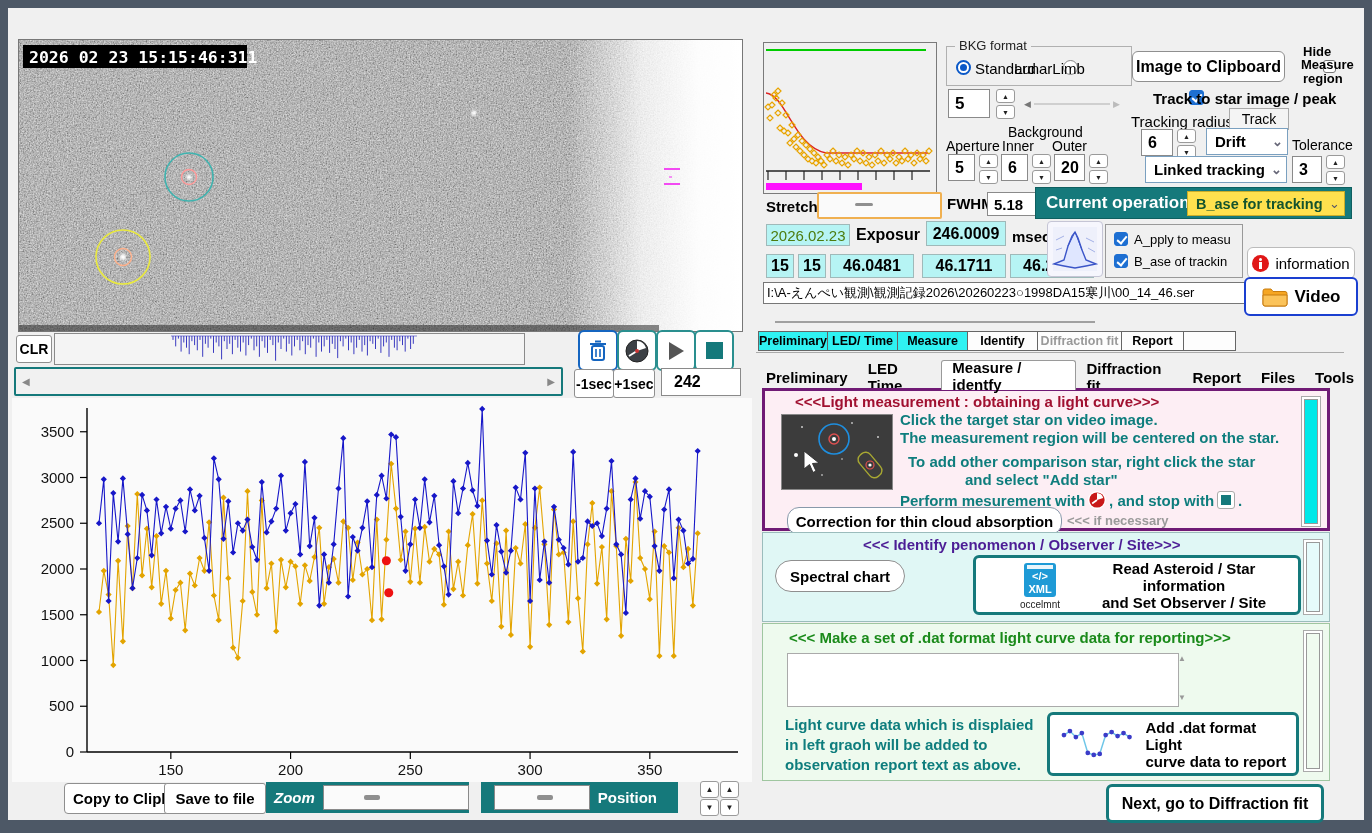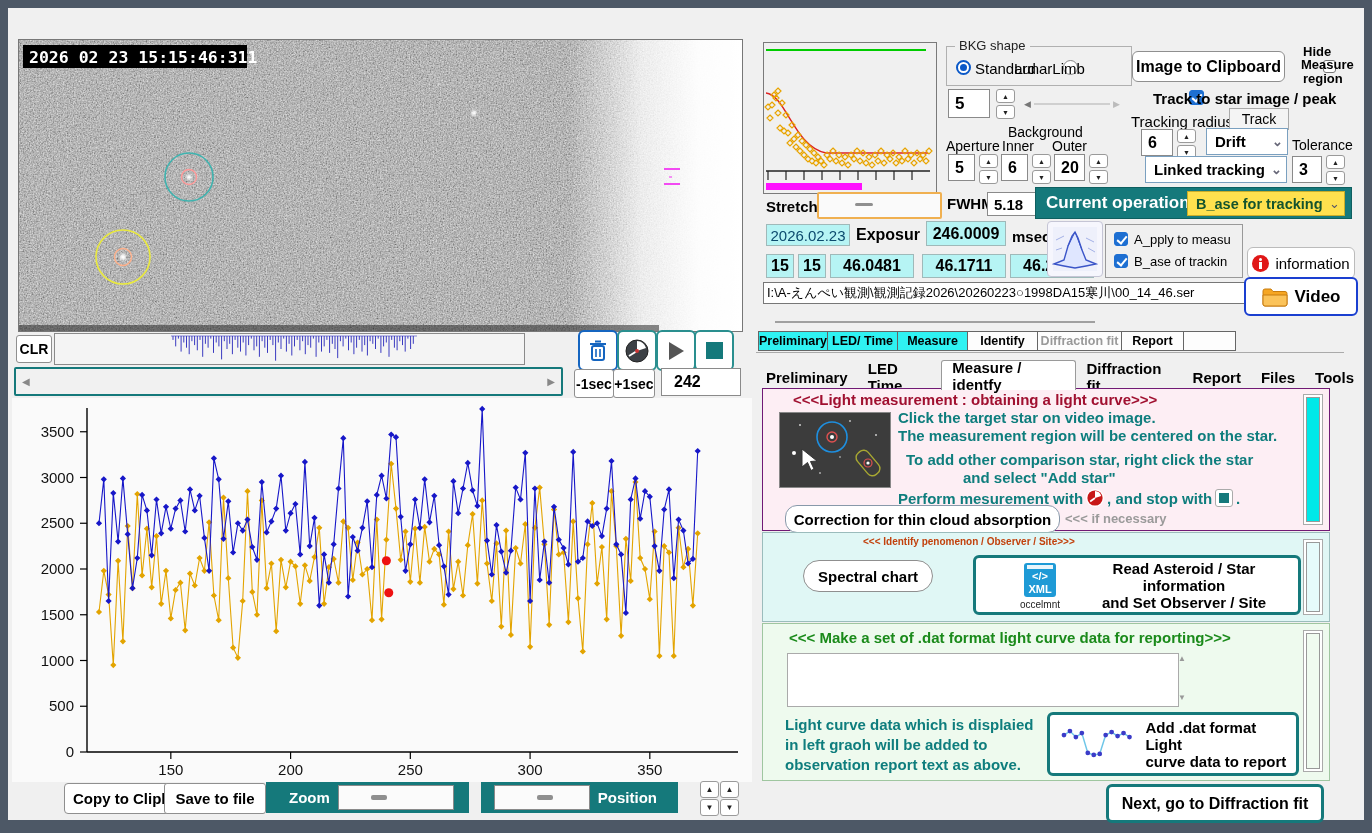--- a/index.html
+++ b/index.html
@@ -266,21 +266,21 @@
         <path d="M87.0 210.9L90.1 214.0L87.0 217.1L83.9 214.0ZM91.8 169.7L94.9 172.8L91.8 175.9L88.7 172.8ZM96.6 193.5L99.7 196.6L96.6 199.7L93.5 196.6ZM101.3 264.0L104.4 267.1L101.3 270.2L98.2 267.1ZM106.1 159.7L109.2 162.8L106.1 165.9L103.0 162.8ZM110.9 240.2L114.0 243.3L110.9 246.4L107.8 243.3ZM115.7 124.9L118.8 128.0L115.7 131.1L112.6 128.0ZM120.5 187.1L123.6 190.2L120.5 193.3L117.4 190.2ZM125.3 92.9L128.4 96.0L125.3 99.1L122.2 96.0ZM130.1 174.3L133.2 177.4L130.1 180.5L127.0 177.4ZM134.9 127.6L138.0 130.7L134.9 133.8L131.8 130.7ZM139.7 186.2L142.8 189.3L139.7 192.4L136.6 189.3ZM144.5 135.0L147.6 138.1L144.5 141.2L141.4 138.1ZM149.2 202.7L152.3 205.8L149.2 208.9L146.1 205.8ZM154.0 169.7L157.1 172.8L154.0 175.9L150.9 172.8ZM158.8 217.3L161.9 220.4L158.8 223.5L155.7 220.4ZM163.6 188.9L166.7 192.0L163.6 195.1L160.5 192.0ZM168.4 181.6L171.5 184.7L168.4 187.8L165.3 184.7ZM173.2 229.2L176.3 232.3L173.2 235.4L170.1 232.3ZM178.0 172.5L181.1 175.6L178.0 178.7L174.9 175.6ZM182.8 184.4L185.9 187.5L182.8 190.6L179.7 187.5ZM187.6 156.9L190.7 160.0L187.6 163.1L184.5 160.0ZM192.4 169.7L195.5 172.8L192.4 175.9L189.3 172.8ZM197.1 121.2L200.2 124.3L197.1 127.4L194.0 124.3ZM201.9 194.4L205.0 197.5L201.9 200.6L198.8 197.5ZM206.7 219.1L209.8 222.2L206.7 225.3L203.6 222.2ZM211.5 96.5L214.6 99.6L211.5 102.7L208.4 99.6ZM216.3 177.1L219.4 180.2L216.3 183.3L213.2 180.2ZM221.1 246.6L224.2 249.7L221.1 252.8L218.0 249.7ZM225.9 256.7L229.0 259.8L225.9 262.9L222.8 259.8ZM230.7 199.9L233.8 203.0L230.7 206.1L227.6 203.0ZM235.5 90.1L238.6 93.2L235.5 96.3L232.4 93.2ZM240.3 190.8L243.4 193.9L240.3 197.0L237.2 193.9ZM245.0 213.7L248.1 216.8L245.0 219.8L241.9 216.8ZM249.8 99.3L252.9 102.4L249.8 105.5L246.7 102.4ZM254.6 187.1L257.7 190.2L254.6 193.3L251.5 190.2ZM259.4 162.4L262.5 165.5L259.4 168.6L256.3 165.5ZM264.2 230.1L267.3 233.2L264.2 236.3L261.1 233.2ZM269.0 158.8L272.1 161.8L269.0 164.9L265.9 161.8ZM273.8 186.2L276.9 189.3L273.8 192.4L270.7 189.3ZM278.6 160.6L281.7 163.7L278.6 166.8L275.5 163.7ZM283.4 165.2L286.5 168.3L283.4 171.4L280.3 168.3ZM288.2 202.7L291.3 205.8L288.2 208.9L285.1 205.8ZM292.9 164.2L296.0 167.3L292.9 170.4L289.8 167.3ZM297.7 179.8L300.8 182.9L297.7 186.0L294.6 182.9ZM302.5 156.0L305.6 159.1L302.5 162.2L299.4 159.1ZM307.3 126.7L310.4 129.8L307.3 132.9L304.2 129.8ZM312.1 202.7L315.2 205.8L312.1 208.9L309.0 205.8ZM316.9 166.1L320.0 169.2L316.9 172.3L313.8 169.2ZM321.7 157.8L324.8 160.9L321.7 164.0L318.6 160.9ZM326.5 181.6L329.6 184.7L326.5 187.8L323.4 184.7ZM331.3 120.3L334.4 123.4L331.3 126.5L328.2 123.4ZM336.1 126.7L339.2 129.8L336.1 132.9L333.0 129.8ZM340.8 178.9L343.9 182.0L340.8 185.1L337.7 182.0ZM345.6 141.4L348.7 144.5L345.6 147.6L342.5 144.5ZM350.4 173.4L353.5 176.5L350.4 179.6L347.3 176.5ZM355.2 167.9L358.3 171.0L355.2 174.1L352.1 171.0ZM360.0 219.1L363.1 222.2L360.0 225.3L356.9 222.2ZM364.8 118.5L367.9 121.6L364.8 124.7L361.7 121.6ZM369.6 218.2L372.7 221.3L369.6 224.4L366.5 221.3ZM374.4 138.6L377.5 141.7L374.4 144.8L371.3 141.7ZM379.2 62.7L382.3 65.8L379.2 68.9L376.1 65.8ZM384.0 107.5L387.1 110.6L384.0 113.7L380.9 110.6ZM388.7 158.8L391.8 161.8L388.7 164.9L385.6 161.8ZM393.5 130.4L396.6 133.5L393.5 136.6L390.4 133.5ZM398.3 180.7L401.4 183.8L398.3 186.9L395.2 183.8ZM403.1 127.6L406.2 130.7L403.1 133.8L400.0 130.7ZM407.9 181.6L411.0 184.7L407.9 187.8L404.8 184.7ZM412.7 125.8L415.8 128.9L412.7 132.0L409.6 128.9ZM417.5 160.6L420.6 163.7L417.5 166.8L414.4 163.7ZM422.3 147.8L425.4 150.9L422.3 154.0L419.2 150.9ZM427.1 153.3L430.2 156.4L427.1 159.5L424.0 156.4ZM431.9 203.6L435.0 206.7L431.9 209.8L428.8 206.7ZM436.6 130.4L439.7 133.5L436.6 136.6L433.5 133.5ZM441.4 188.0L444.5 191.1L441.4 194.2L438.3 191.1ZM446.2 160.6L449.3 163.7L446.2 166.8L443.1 163.7ZM451.0 194.4L454.1 197.5L451.0 200.6L447.9 197.5ZM455.8 144.1L458.9 147.2L455.8 150.3L452.7 147.2ZM460.6 113.0L463.7 116.1L460.6 119.2L457.5 116.1ZM465.4 182.5L468.5 185.6L465.4 188.7L462.3 185.6ZM470.2 99.3L473.3 102.4L470.2 105.5L467.1 102.4ZM475.0 162.4L478.1 165.5L475.0 168.6L471.9 165.5ZM479.8 199.9L482.9 203.0L479.8 206.1L476.7 203.0ZM484.5 142.3L487.6 145.4L484.5 148.5L481.4 145.4ZM489.3 225.5L492.4 228.6L489.3 231.7L486.2 228.6ZM494.1 129.5L497.2 132.6L494.1 135.7L491.0 132.6ZM498.9 233.8L502.0 236.9L498.9 240.0L495.8 236.9ZM503.7 146.9L506.8 150.0L503.7 153.1L500.6 150.0ZM508.5 162.4L511.6 165.5L508.5 168.6L505.4 165.5ZM513.3 123.1L516.4 126.2L513.3 129.3L510.2 126.2ZM518.1 245.7L521.2 248.8L518.1 251.9L515.0 248.8ZM522.9 126.7L526.0 129.8L522.9 132.9L519.8 129.8ZM527.7 86.5L530.8 89.6L527.7 92.7L524.6 89.6ZM532.4 143.2L535.5 146.3L532.4 149.4L529.3 146.3ZM537.2 223.7L540.3 226.8L537.2 229.9L534.1 226.8ZM542.0 108.4L545.1 111.5L542.0 114.6L538.9 111.5ZM546.8 153.3L549.9 156.4L546.8 159.5L543.7 156.4ZM551.6 151.4L554.7 154.5L551.6 157.6L548.5 154.5ZM556.4 221.0L559.5 224.1L556.4 227.2L553.3 224.1ZM561.2 120.3L564.3 123.4L561.2 126.5L558.1 123.4ZM566.0 197.2L569.1 200.3L566.0 203.4L562.9 200.3ZM570.8 250.3L573.9 253.4L570.8 256.5L567.7 253.4ZM575.6 143.2L578.7 146.3L575.6 149.4L572.5 146.3ZM580.3 102.0L583.4 105.1L580.3 108.2L577.2 105.1ZM585.1 182.5L588.2 185.6L585.1 188.7L582.0 185.6ZM589.9 145.9L593.0 149.0L589.9 152.1L586.8 149.0ZM594.7 218.2L597.8 221.3L594.7 224.4L591.6 221.3ZM599.5 90.1L602.6 93.2L599.5 96.3L596.4 93.2ZM604.3 145.0L607.4 148.1L604.3 151.2L601.2 148.1ZM609.1 234.7L612.2 237.8L609.1 240.9L606.0 237.8ZM613.9 137.7L617.0 140.8L613.9 143.9L610.8 140.8ZM618.7 179.8L621.8 182.9L618.7 186.0L615.6 182.9ZM623.5 81.0L626.6 84.1L623.5 87.2L620.4 84.1ZM628.2 156.9L631.3 160.0L628.2 163.1L625.1 160.0ZM633.0 167.9L636.1 171.0L633.0 174.1L629.9 171.0ZM637.8 198.1L640.9 201.2L637.8 204.3L634.7 201.2ZM642.6 130.4L645.7 133.5L642.6 136.6L639.5 133.5ZM647.4 254.8L650.5 257.9L647.4 261.0L644.3 257.9ZM652.2 145.0L655.3 148.1L652.2 151.2L649.1 148.1ZM657.0 151.4L660.1 154.5L657.0 157.6L653.9 154.5ZM661.8 254.8L664.9 257.9L661.8 261.0L658.7 257.9ZM666.6 126.7L669.7 129.8L666.6 132.9L663.5 129.8ZM671.4 166.1L674.5 169.2L671.4 172.3L668.3 169.2ZM676.1 147.8L679.2 150.9L676.1 154.0L673.0 150.9ZM680.9 204.5L684.0 207.6L680.9 210.7L677.8 207.6ZM685.7 132.2L688.8 135.3L685.7 138.4L682.6 135.3Z" fill="#e3a400"></path>
         <polyline points="87.0,125.3 91.8,81.3 96.6,203.0 101.3,95.1 106.1,143.6 110.9,80.4 115.7,136.2 120.5,190.2 125.3,160.0 130.1,96.9 134.9,112.4 139.7,157.3 144.5,101.5 149.2,135.3 154.0,108.8 158.8,130.7 163.6,110.6 168.4,102.4 173.2,133.5 178.0,91.4 182.8,112.4 187.6,97.8 192.4,139.9 197.1,172.8 201.9,60.3 206.7,81.3 211.5,140.8 216.3,103.3 221.1,154.5 225.9,125.3 230.7,132.6 235.5,121.6 240.3,149.0 245.0,161.8 249.8,84.1 254.6,134.4 259.4,123.4 264.2,110.6 269.0,77.7 273.8,132.6 278.6,115.2 283.4,106.0 288.2,156.4 292.9,63.9 297.7,148.1 302.5,119.8 307.3,207.6 312.1,156.4 316.9,184.7 321.7,146.3 326.5,90.5 331.3,40.2 336.1,198.5 340.8,139.0 345.6,152.7 350.4,129.8 355.2,103.3 360.0,169.2 364.8,96.9 369.6,77.7 374.4,100.5 379.2,36.5 384.0,39.2 388.7,118.8 393.5,172.8 398.3,146.3 403.1,101.5 407.9,129.8 412.7,81.3 417.5,124.3 422.3,97.8 427.1,147.2 431.9,168.3 436.6,196.6 441.4,83.2 446.2,115.2 451.0,90.5 455.8,64.9 460.6,92.3 465.4,107.9 470.2,10.9 475.0,142.6 479.8,176.5 484.5,127.1 489.3,153.6 494.1,174.7 498.9,152.7 503.7,89.6 508.5,101.5 513.3,54.8 518.1,203.0 522.9,90.5 527.7,182.0 532.4,143.6 537.2,184.7 542.0,108.8 546.8,141.7 551.6,150.0 556.4,166.4 561.2,53.9 566.0,163.7 570.8,160.0 575.6,123.4 580.3,128.0 585.1,125.3 589.9,138.1 594.7,110.6 599.5,63.0 604.3,146.3 609.1,156.4 613.9,214.9 618.7,101.5 623.5,80.4 628.2,120.7 633.0,93.2 637.8,98.7 642.6,148.1 647.4,172.8 652.2,111.5 657.0,91.4 661.8,180.2 666.6,121.6 671.4,132.6 676.1,165.5 680.9,160.9 685.7,53.0 " fill="none" stroke="#1717c8" stroke-width="1.1"></polyline>
         <path d="M87.0 122.2L90.1 125.3L87.0 128.3L83.9 125.3ZM91.8 78.2L94.9 81.3L91.8 84.4L88.7 81.3ZM96.6 199.9L99.7 203.0L96.6 206.1L93.5 203.0ZM101.3 92.0L104.4 95.1L101.3 98.2L98.2 95.1ZM106.1 140.5L109.2 143.6L106.1 146.7L103.0 143.6ZM110.9 77.3L114.0 80.4L110.9 83.5L107.8 80.4ZM115.7 133.1L118.8 136.2L115.7 139.3L112.6 136.2ZM120.5 187.1L123.6 190.2L120.5 193.3L117.4 190.2ZM125.3 156.9L128.4 160.0L125.3 163.1L122.2 160.0ZM130.1 93.8L133.2 96.9L130.1 100.0L127.0 96.9ZM134.9 109.3L138.0 112.4L134.9 115.5L131.8 112.4ZM139.7 154.2L142.8 157.3L139.7 160.4L136.6 157.3ZM144.5 98.4L147.6 101.5L144.5 104.6L141.4 101.5ZM149.2 132.2L152.3 135.3L149.2 138.4L146.1 135.3ZM154.0 105.7L157.1 108.8L154.0 111.9L150.9 108.8ZM158.8 127.6L161.9 130.7L158.8 133.8L155.7 130.7ZM163.6 107.5L166.7 110.6L163.6 113.7L160.5 110.6ZM168.4 99.3L171.5 102.4L168.4 105.5L165.3 102.4ZM173.2 130.4L176.3 133.5L173.2 136.6L170.1 133.5ZM178.0 88.3L181.1 91.4L178.0 94.5L174.9 91.4ZM182.8 109.3L185.9 112.4L182.8 115.5L179.7 112.4ZM187.6 94.7L190.7 97.8L187.6 100.9L184.5 97.8ZM192.4 136.8L195.5 139.9L192.4 143.0L189.3 139.9ZM197.1 169.7L200.2 172.8L197.1 175.9L194.0 172.8ZM201.9 57.2L205.0 60.3L201.9 63.4L198.8 60.3ZM206.7 78.2L209.8 81.3L206.7 84.4L203.6 81.3ZM211.5 137.7L214.6 140.8L211.5 143.9L208.4 140.8ZM216.3 100.2L219.4 103.3L216.3 106.4L213.2 103.3ZM221.1 151.4L224.2 154.5L221.1 157.6L218.0 154.5ZM225.9 122.2L229.0 125.3L225.9 128.3L222.8 125.3ZM230.7 129.5L233.8 132.6L230.7 135.7L227.6 132.6ZM235.5 118.5L238.6 121.6L235.5 124.7L232.4 121.6ZM240.3 145.9L243.4 149.0L240.3 152.1L237.2 149.0ZM245.0 158.8L248.1 161.8L245.0 164.9L241.9 161.8ZM249.8 81.0L252.9 84.1L249.8 87.2L246.7 84.1ZM254.6 131.3L257.7 134.4L254.6 137.5L251.5 134.4ZM259.4 120.3L262.5 123.4L259.4 126.5L256.3 123.4ZM264.2 107.5L267.3 110.6L264.2 113.7L261.1 110.6ZM269.0 74.6L272.1 77.7L269.0 80.8L265.9 77.7ZM273.8 129.5L276.9 132.6L273.8 135.7L270.7 132.6ZM278.6 112.1L281.7 115.2L278.6 118.3L275.5 115.2ZM283.4 102.9L286.5 106.0L283.4 109.1L280.3 106.0ZM288.2 153.3L291.3 156.4L288.2 159.5L285.1 156.4ZM292.9 60.8L296.0 63.9L292.9 67.0L289.8 63.9ZM297.7 145.0L300.8 148.1L297.7 151.2L294.6 148.1ZM302.5 116.7L305.6 119.8L302.5 122.9L299.4 119.8ZM307.3 204.5L310.4 207.6L307.3 210.7L304.2 207.6ZM312.1 153.3L315.2 156.4L312.1 159.5L309.0 156.4ZM316.9 181.6L320.0 184.7L316.9 187.8L313.8 184.7ZM321.7 143.2L324.8 146.3L321.7 149.4L318.6 146.3ZM326.5 87.4L329.6 90.5L326.5 93.6L323.4 90.5ZM331.3 37.1L334.4 40.2L331.3 43.3L328.2 40.2ZM336.1 195.4L339.2 198.5L336.1 201.6L333.0 198.5ZM340.8 135.9L343.9 139.0L340.8 142.1L337.7 139.0ZM345.6 149.6L348.7 152.7L345.6 155.8L342.5 152.7ZM350.4 126.7L353.5 129.8L350.4 132.9L347.3 129.8ZM355.2 100.2L358.3 103.3L355.2 106.4L352.1 103.3ZM360.0 166.1L363.1 169.2L360.0 172.3L356.9 169.2ZM364.8 93.8L367.9 96.9L364.8 100.0L361.7 96.9ZM369.6 74.6L372.7 77.7L369.6 80.8L366.5 77.7ZM374.4 97.4L377.5 100.5L374.4 103.6L371.3 100.5ZM379.2 33.4L382.3 36.5L379.2 39.6L376.1 36.5ZM384.0 36.1L387.1 39.2L384.0 42.3L380.9 39.2ZM388.7 115.7L391.8 118.8L388.7 121.9L385.6 118.8ZM393.5 169.7L396.6 172.8L393.5 175.9L390.4 172.8ZM398.3 143.2L401.4 146.3L398.3 149.4L395.2 146.3ZM403.1 98.4L406.2 101.5L403.1 104.6L400.0 101.5ZM407.9 126.7L411.0 129.8L407.9 132.9L404.8 129.8ZM412.7 78.2L415.8 81.3L412.7 84.4L409.6 81.3ZM417.5 121.2L420.6 124.3L417.5 127.4L414.4 124.3ZM422.3 94.7L425.4 97.8L422.3 100.9L419.2 97.8ZM427.1 144.1L430.2 147.2L427.1 150.3L424.0 147.2ZM431.9 165.2L435.0 168.3L431.9 171.4L428.8 168.3ZM436.6 193.5L439.7 196.6L436.6 199.7L433.5 196.6ZM441.4 80.1L444.5 83.2L441.4 86.3L438.3 83.2ZM446.2 112.1L449.3 115.2L446.2 118.3L443.1 115.2ZM451.0 87.4L454.1 90.5L451.0 93.6L447.9 90.5ZM455.8 61.8L458.9 64.9L455.8 68.0L452.7 64.9ZM460.6 89.2L463.7 92.3L460.6 95.4L457.5 92.3ZM465.4 104.8L468.5 107.9L465.4 111.0L462.3 107.9ZM470.2 7.8L473.3 10.9L470.2 14.0L467.1 10.9ZM475.0 139.5L478.1 142.6L475.0 145.7L471.9 142.6ZM479.8 173.4L482.9 176.5L479.8 179.6L476.7 176.5ZM484.5 124.0L487.6 127.1L484.5 130.2L481.4 127.1ZM489.3 150.5L492.4 153.6L489.3 156.7L486.2 153.6ZM494.1 171.6L497.2 174.7L494.1 177.8L491.0 174.7ZM498.9 149.6L502.0 152.7L498.9 155.8L495.8 152.7ZM503.7 86.5L506.8 89.6L503.7 92.7L500.6 89.6ZM508.5 98.4L511.6 101.5L508.5 104.6L505.4 101.5ZM513.3 51.7L516.4 54.8L513.3 57.9L510.2 54.8ZM518.1 199.9L521.2 203.0L518.1 206.1L515.0 203.0ZM522.9 87.4L526.0 90.5L522.9 93.6L519.8 90.5ZM527.7 178.9L530.8 182.0L527.7 185.1L524.6 182.0ZM532.4 140.5L535.5 143.6L532.4 146.7L529.3 143.6ZM537.2 181.6L540.3 184.7L537.2 187.8L534.1 184.7ZM542.0 105.7L545.1 108.8L542.0 111.9L538.9 108.8ZM546.8 138.6L549.9 141.7L546.8 144.8L543.7 141.7ZM551.6 146.9L554.7 150.0L551.6 153.1L548.5 150.0ZM556.4 163.3L559.5 166.4L556.4 169.5L553.3 166.4ZM561.2 50.8L564.3 53.9L561.2 57.0L558.1 53.9ZM566.0 160.6L569.1 163.7L566.0 166.8L562.9 163.7ZM570.8 156.9L573.9 160.0L570.8 163.1L567.7 160.0ZM575.6 120.3L578.7 123.4L575.6 126.5L572.5 123.4ZM580.3 124.9L583.4 128.0L580.3 131.1L577.2 128.0ZM585.1 122.2L588.2 125.3L585.1 128.3L582.0 125.3ZM589.9 135.0L593.0 138.1L589.9 141.2L586.8 138.1ZM594.7 107.5L597.8 110.6L594.7 113.7L591.6 110.6ZM599.5 59.9L602.6 63.0L599.5 66.1L596.4 63.0ZM604.3 143.2L607.4 146.3L604.3 149.4L601.2 146.3ZM609.1 153.3L612.2 156.4L609.1 159.5L606.0 156.4ZM613.9 211.8L617.0 214.9L613.9 218.0L610.8 214.9ZM618.7 98.4L621.8 101.5L618.7 104.6L615.6 101.5ZM623.5 77.3L626.6 80.4L623.5 83.5L620.4 80.4ZM628.2 117.6L631.3 120.7L628.2 123.8L625.1 120.7ZM633.0 90.1L636.1 93.2L633.0 96.3L629.9 93.2ZM637.8 95.6L640.9 98.7L637.8 101.8L634.7 98.7ZM642.6 145.0L645.7 148.1L642.6 151.2L639.5 148.1ZM647.4 169.7L650.5 172.8L647.4 175.9L644.3 172.8ZM652.2 108.4L655.3 111.5L652.2 114.6L649.1 111.5ZM657.0 88.3L660.1 91.4L657.0 94.5L653.9 91.4ZM661.8 177.1L664.9 180.2L661.8 183.3L658.7 180.2ZM666.6 118.5L669.7 121.6L666.6 124.7L663.5 121.6ZM671.4 129.5L674.5 132.6L671.4 135.7L668.3 132.6ZM676.1 162.4L679.2 165.5L676.1 168.6L673.0 165.5ZM680.9 157.8L684.0 160.9L680.9 164.0L677.8 160.9ZM685.7 49.9L688.8 53.0L685.7 56.1L682.6 53.0Z" fill="#1717c8"></path>
         <circle cx="374.375" cy="162.76500000000001" r="4.5" fill="#ee1111"></circle>
         <circle cx="376.77" cy="194.79" r="4.5" fill="#ee1111"></circle>
       </svg>
 
   
   <div class="abs btn" style="left:8px;top:775px;width:146px;height:29px;border-radius:4px;margin-left:48px;">Copy to Clipboard</div>
   <div class="abs btn" style="left:156px;top:775px;width:100px;height:29px;border-radius:3px;">Save to file</div>
-  <div class="abs teal" style="left:258px;top:774px;width:203px;height:31px;display:flex;align-items:center;padding:0 15px;box-sizing:border-box;">
+  <div class="abs teal" style="left:258px;top:774px;width:203px;height:31px;display:flex;align-items:center;padding:0 0;box-sizing:border-box;font-style:italic;">
     <span class="b" style="color:#fff;font-size:15px;padding:0 8px;">Zoom</span>
     <div class="slider-box" style="flex:1;height:23px;">
       <div class="thumb" style="left:28%;top:9px;width:16px;height:5px;"></div>
     </div>
   </div>
   <div class="abs teal" style="left:473px;top:774px;width:197px;height:31px;display:flex;align-items:center;padding:0 13px;box-sizing:border-box;">
     <div class="slider-box" style="flex:1;height:23px;">
       <div class="thumb" style="left:45%;top:9px;width:16px;height:5px;"></div>
     </div>
     <span class="b" style="color:#fff;font-size:15px;padding:0 8px;">Position</span>
@@ -314,21 +314,21 @@
         </svg>
   </div>
   <span class="abs lbl b" style="left:758px;top:190px;">Stretch</span>
   <div class="abs" style="left:809px;top:184px;width:121px;height:23px;border:2px solid #f0b050;border-radius:2px;background:#fafafa;">
     <div class="thumb" style="left:30%;top:9px;width:18px;height:3px;"></div>
   </div>
   <span class="abs lbl b" style="left:939px;top:187px;">FWHM</span>
   <input class="abs field" style="left: 979px; top: 184px; width: 52px; height: 24px; font-size: 15px;" value="5.18">
 
   <div class="groupbox" style="left:938px;top:38px;width:184px;height:38px;">
-    <span class="gb-legend">BKG shape</span>
+    <span class="gb-legend">BKG format</span>
   </div>
   <span class="abs radio on" style="left:948px;top:52px;"></span>
   <span class="abs lbl" style="left:967px;top:52px;">Standard</span>
   <span class="abs radio" style="left:1036px;top:52px;"></span>
   <span class="abs lbl" style="left:1006px;top:52px;">LunarLimb</span>
 
   <input class="abs field" style="left: 940px; top: 81px; width: 42px; height: 29px; font-size: 17px; text-align: left;" value="5">
   <div class="abs spincol" style="left:988px;top:81px;">
     <div class="spin">▲</div>
     <div class="spin">▼</div>
@@ -391,21 +391,21 @@
 
   <div class="abs teal" style="left:1027px;top:179px;width:317px;height:32px;border:1px solid #0e5f60;display:flex;align-items:center;padding-left:10px;box-sizing:border-box;">
     <span class="b" style="font-size:17px;">Current operation</span>
     <div style="position:absolute;right:6px;top:3px;width:158px;height:25px;background:#ffe14e;border:1px solid #c8ad2a;display:flex;align-items:center;justify-content:space-between;padding:0 4px 0 8px;box-sizing:border-box;">
       <span class="b" style="font-size:14.5px;color:#14532d;">B_ase for tracking</span>
       <span style="color:#556;font-size:13px;">⌄</span>
     </div>
   </div>
 
   
-  <div class="abs cyanf" style="left:758px;top:216px;width:84px;height:22px;font-weight:normal;font-size:15px;color:#0c4a6e;">2026.02.23</div>
+  <div class="abs cyanf" style="left:758px;top:216px;width:84px;height:22px;font-weight:normal;font-size:15px;color:#4d7c0f;">2026.02.23</div>
   <span class="abs lbl b" style="left:848px;top:218px;font-size:16px;">Exposur</span>
   <div class="abs cyanf" style="left:918px;top:213px;width:80px;height:25px;">246.0009</div>
   <span class="abs lbl b" style="left:1004px;top:220px;">msec</span>
   <div class="abs cyanf" style="left:758px;top:246px;width:28px;height:24px;">15</div>
   <div class="abs cyanf" style="left:790px;top:246px;width:28px;height:24px;">15</div>
   <div class="abs cyanf" style="left:822px;top:246px;width:84px;height:24px;">46.0481</div>
   <div class="abs cyanf" style="left:914px;top:246px;width:84px;height:24px;">46.1711</div>
   <div class="abs cyanf" style="left:1002px;top:246px;width:84px;height:24px;">46.2941</div>
 
   <div class="abs" style="left:1039px;top:213px;width:54px;height:54px;background:#f6f6fd;border:1px solid #c5c5d5;border-radius:4px;display:flex;align-items:center;justify-content:center;">
@@ -458,21 +458,21 @@
     <div class="tab-main">Preliminary</div>
     <div class="tab-main">LED Time</div>
     <div class="tab-main active">Measure / identfy</div>
     <div class="tab-main">Diffraction fit</div>
     <div class="tab-main">Report</div>
     <div class="tab-main">Files</div>
     <div class="tab-main">Tools</div>
   </div>
 
   
-  <div class="abs" style="left:754px;top:380px;width:568px;height:143px;background:#fdeef4;border:1px solid #701a75;box-sizing:border-box;">
+  <div class="abs" style="left:754px;top:380px;width:568px;height:143px;background:#fdeef4;border:3px solid #701a75;box-sizing:border-box;">
     <div class="b" style="position:absolute;left:30px;top:2px;font-size:15px;color:#a01030;">&lt;&lt;&lt;Light measurement : obtaining a light curve&gt;&gt;&gt;</div>
     <svg width="110" height="74" style="position:absolute;left:16px;top:23px;border:1px solid #888;background:#3c3c3c;">
       <circle cx="20" cy="12" r="1" fill="#ccc"></circle>
           <circle cx="70" cy="8" r="1" fill="#bbb"></circle>
           <circle cx="96" cy="22" r="1" fill="#ccc"></circle>
       <circle cx="14" cy="40" r="2" fill="#fff"></circle>
           <circle cx="40" cy="60" r="1" fill="#aaa"></circle>
           <circle cx="60" cy="44" r="1" fill="#999"></circle>
       <circle cx="52" cy="24" r="15" fill="none" stroke="#1e8fe0" stroke-width="1.6"></circle>
       <circle cx="52" cy="24" r="5" fill="none" stroke="#e05050" stroke-width="1.4"></circle>
@@ -503,22 +503,22 @@
     </div>
     <div class="btn" style="position:absolute;left:22px;top:116px;width:273px;height:26px;border-radius:12px;border:1px solid #8899aa;">Correction for thin cloud absorption</div>
     <span class="b" style="position:absolute;left:302px;top:122px;color:#9a9a9a;font-size:13px;">&lt;&lt;&lt; if necessary</span>
     <div class="vtrack" style="position:absolute;right:6px;top:5px;width:20px;height:131px;">
       <div class="fill" style="background:#00e8e8;"></div>
     </div>
   </div>
 
   
   <div class="abs" style="left:754px;top:524px;width:568px;height:90px;background:#e0f7f5;border:1px solid #9bbcbc;box-sizing:border-box;">
-    <div class="b" style="position:absolute;left:100px;top:3px;font-size:10px;color:#c2410c;">&lt;&lt;&lt; Identify penomenon / Observer / Site&gt;&gt;&gt;</div>
-    <div class="btn" style="position:absolute;left:40px;top:27px;width:128px;height:30px;border-radius:16px;">Spectral chart</div>
+    <div class="b" style="position:absolute;left:100px;top:3px;font-size:15px;color:#4c1d95;">&lt;&lt;&lt; Identify penomenon / Observer / Site&gt;&gt;&gt;</div>
+    <div class="btn" style="position:absolute;left:12px;top:27px;width:128px;height:30px;border-radius:16px;">Spectral chart</div>
     <div style="position:absolute;left:210px;top:22px;width:328px;height:60px;background:#fff;border:3px solid #15797b;border-radius:6px;display:flex;align-items:center;gap:10px;padding-left:44px;box-sizing:border-box;">
       <div style="display:flex;flex-direction:column;align-items:center;">
         <svg width="36" height="38" viewBox="0 0 36 38">
           <rect x="2" y="2" width="32" height="34" rx="3" fill="#1e9ad6"></rect>
           <rect x="5" y="4" width="26" height="4" fill="#fff" opacity="0.9"></rect>
           <text x="18" y="19" text-anchor="middle" font-size="11" fill="#fff" font-weight="bold">&lt;/&gt;</text>
           <text x="18" y="32" text-anchor="middle" font-size="11" fill="#fff" font-weight="bold">XML</text>
         </svg>
         <span style="font-size:10px;color:#222;">occelmnt</span>
       </div>

